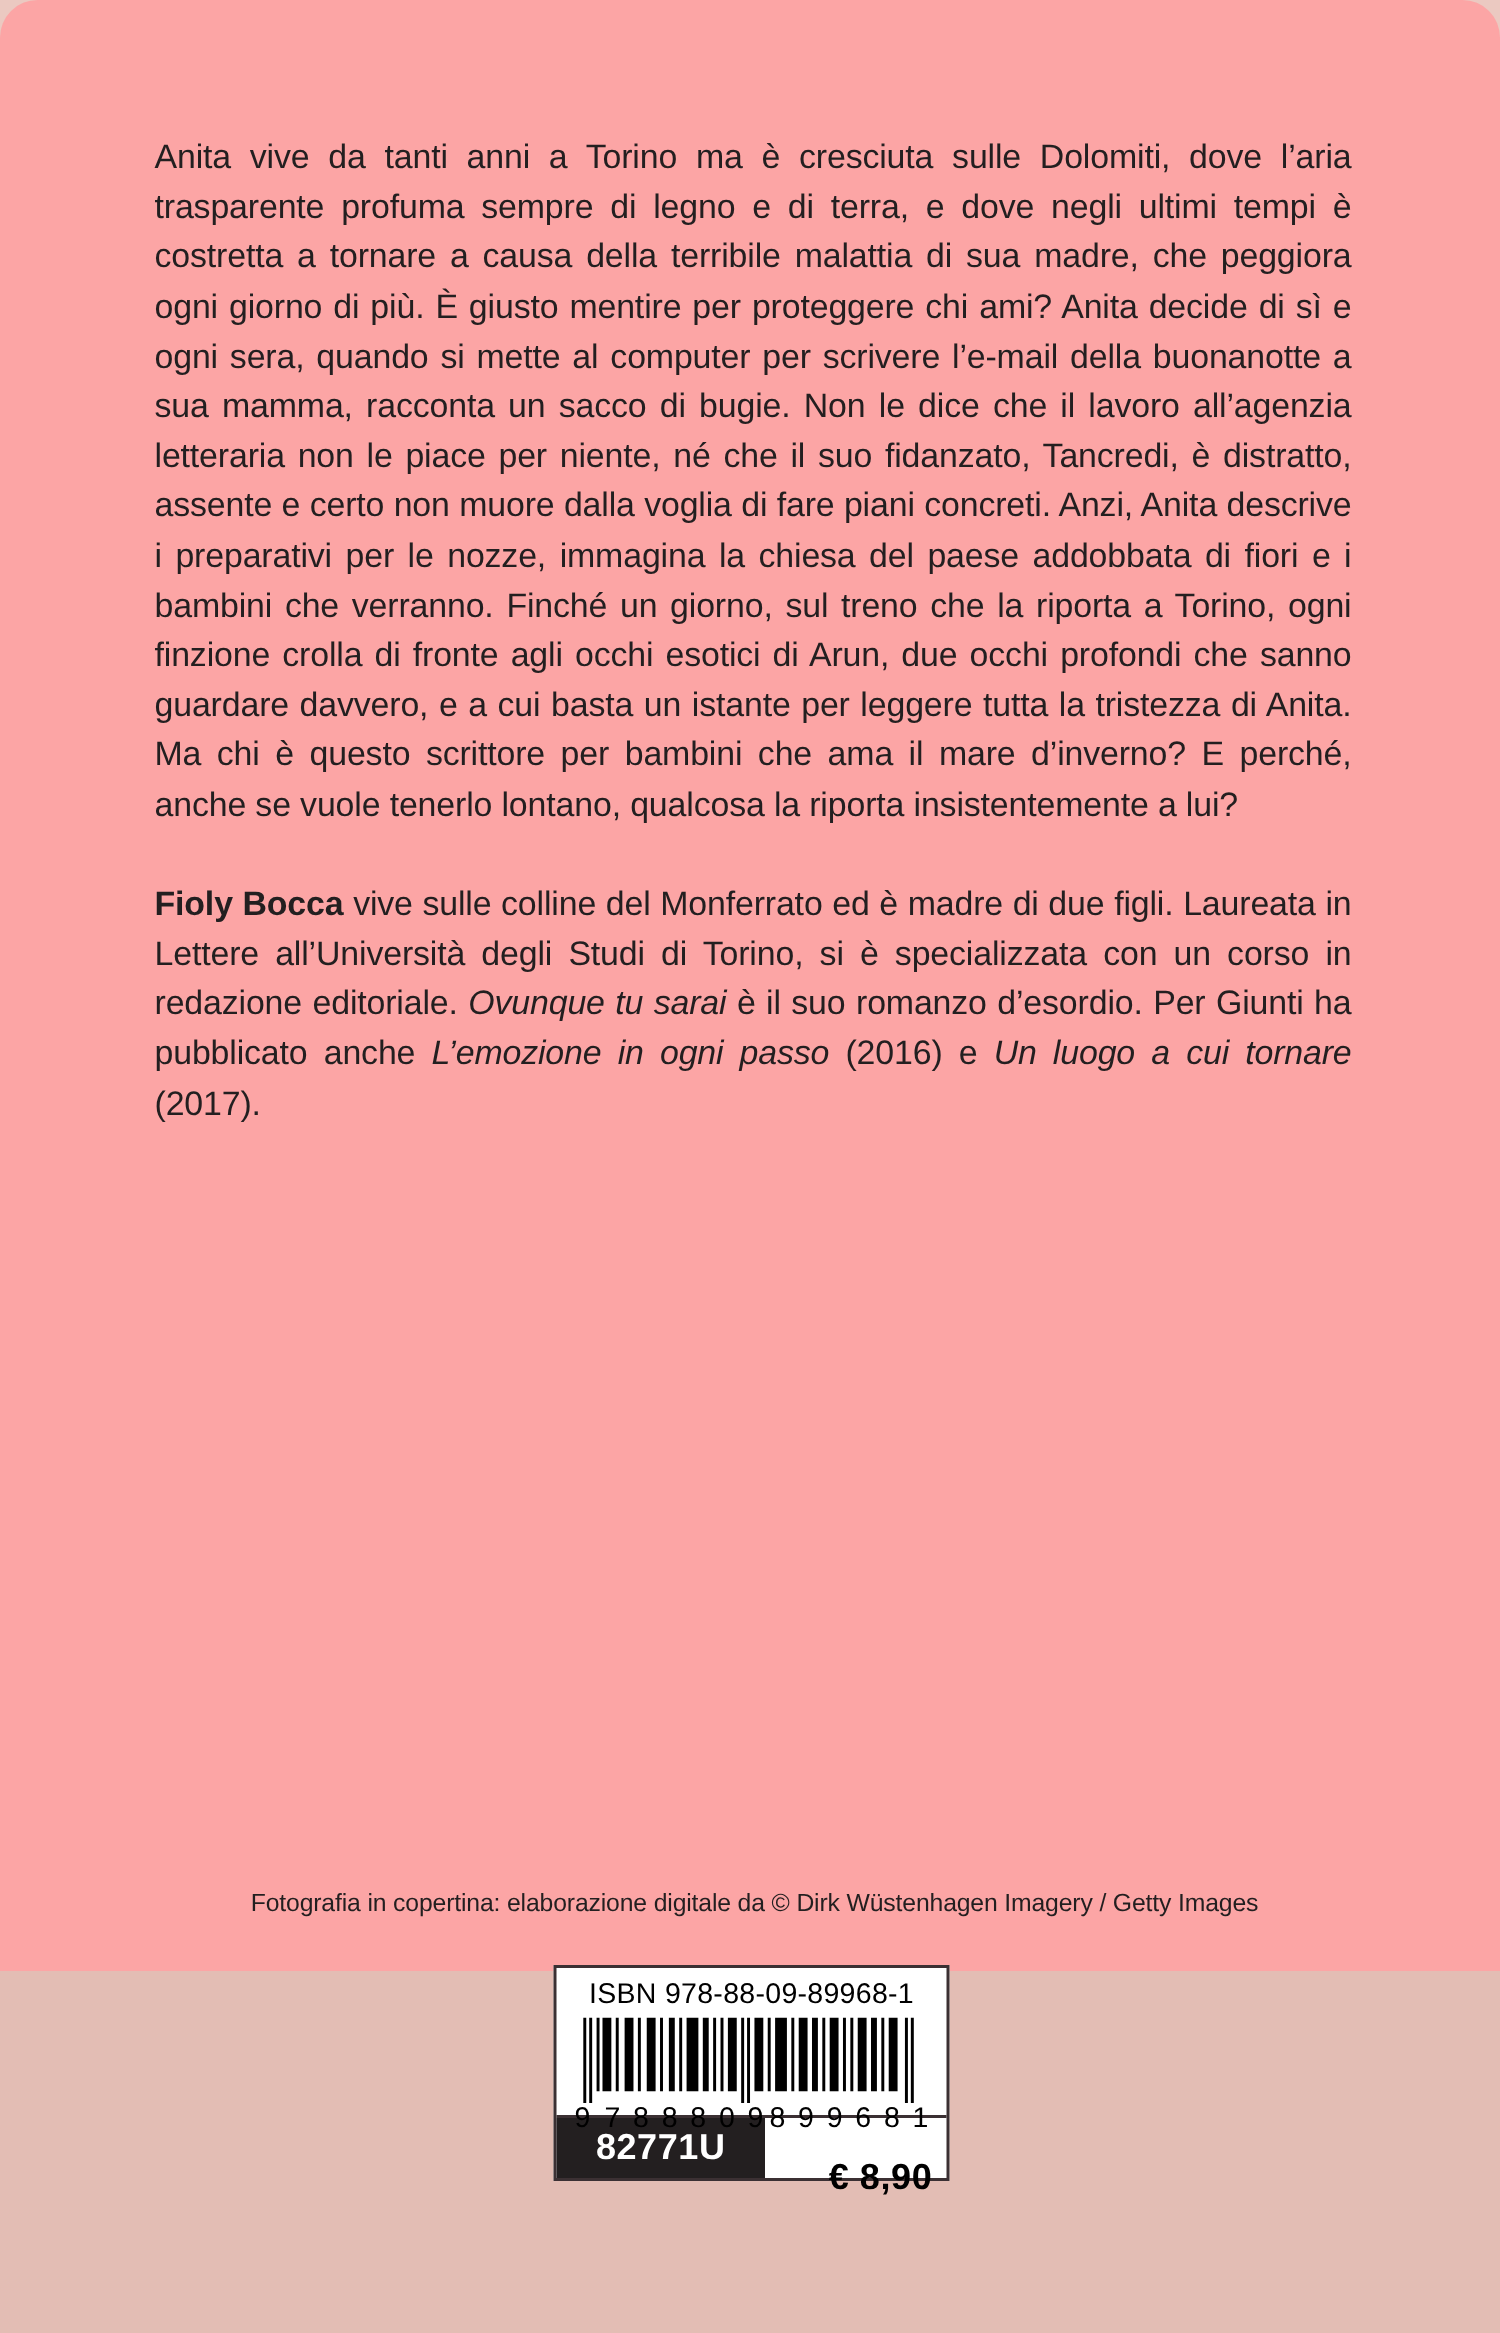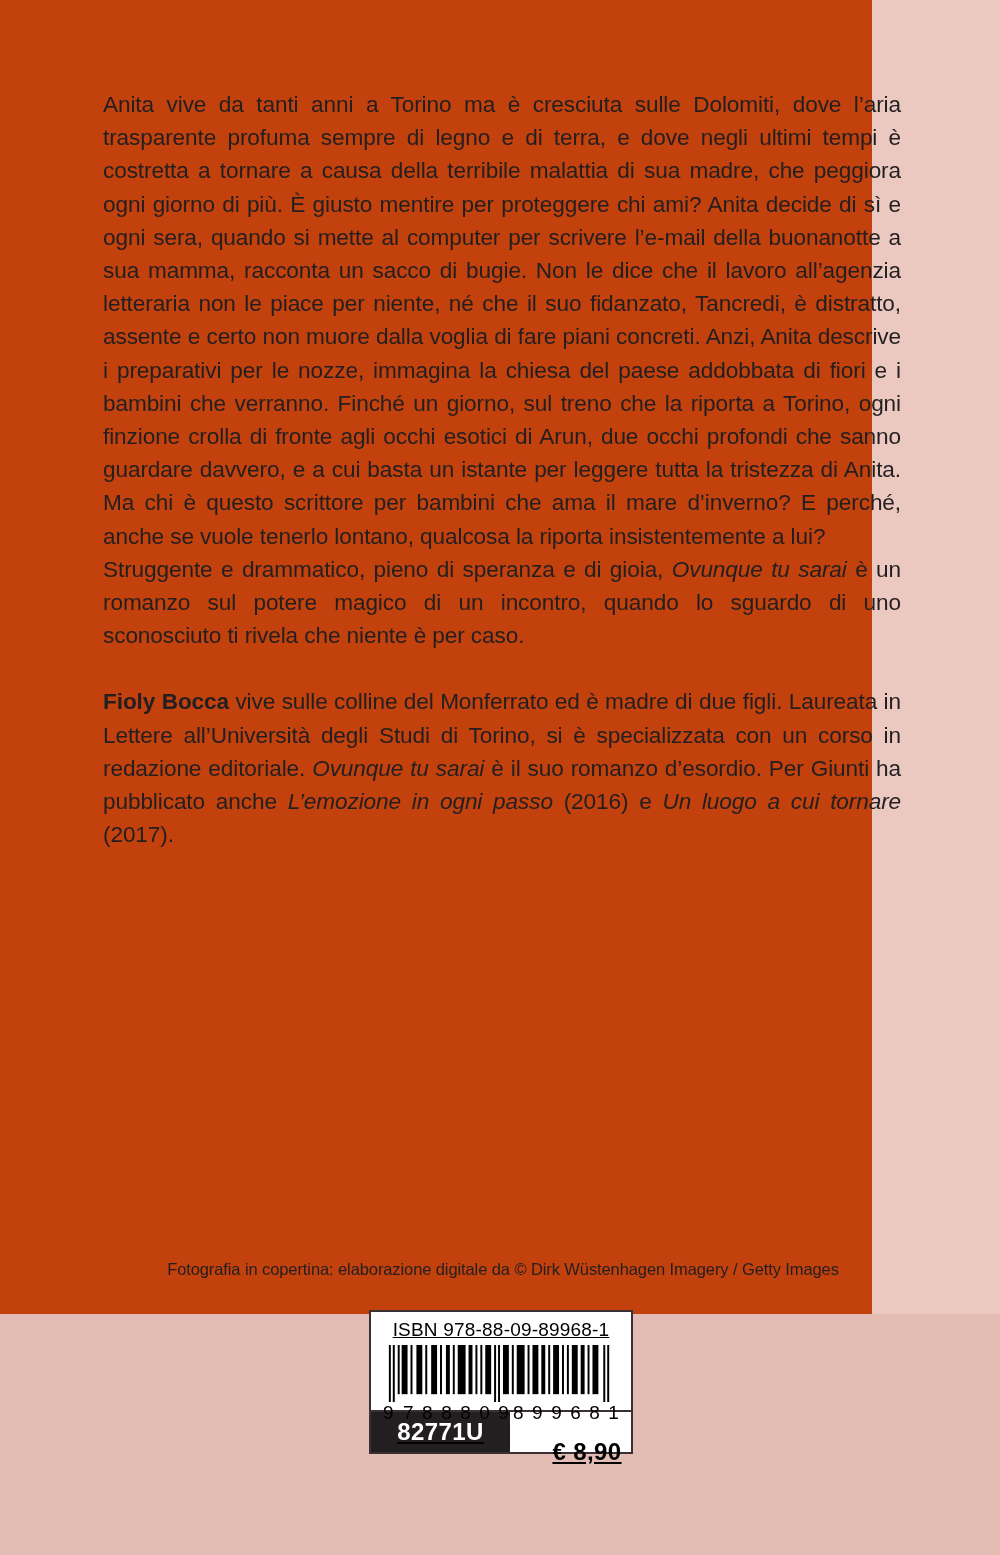--- a/index.html
+++ b/index.html
@@ -9,23 +9,24 @@
   body {
     width: 1000px;
     height: 1555px;
     background: #ebc9c1;
     font-family: "Liberation Sans", sans-serif;
     overflow: hidden;
     position: relative;
   }
   #page {
     position: relative;
-    width: 872px;
+    width: 1000px;
     height: 1555px;
-    background: #c2410c;
+    background: #fca5a5;
+    border-radius: 25px;
   }
   
   .lower-band {
     position: absolute;
     left: 0;
     top: 1314px;
     width: 1000px;
     height: 241px;
     background: #e3bdb4;
   }
@@ -81,21 +82,20 @@
     position: absolute;
     left: 369px;
     top: 1310px;
     width: 264px;
     height: 144px;
     background: #ffffff;
     border: 2px solid #3b3033;
     box-sizing: border-box;
     display: flex;
     flex-direction: column;
-    text-decoration: underline;
   }
   .isbn-line {
     text-align: center;
     font-size: 19px;
     line-height: 19px;
     padding-top: 8px;
     color: #000;
     font-family: "Liberation Sans", sans-serif;
     letter-spacing: 0.2px;
   }
@@ -155,21 +155,20 @@
 <body>
 
 <div id="page">
 
   <div class="lower-band"></div>
 
   <div class="content">
 
     <p class="blurb"><span>Anita vive da tanti anni a Torino ma è cresciuta sulle Dolomiti, dove l’aria trasparente profuma sempre di legno e di terra, e dove negli ultimi tempi è costretta a tornare a causa della terribile malattia di sua madre, che peggiora ogni giorno di più. È giusto mentire per proteggere chi ami? Anita decide di sì e ogni sera, quando si mette al computer per scrivere l’e-mail della buonanotte a sua mamma, racconta un sacco di bugie. Non le dice che il lavoro all’agenzia letteraria non le piace per niente, né che il suo fidanzato, Tancredi, è distratto, assente e certo non muore dalla voglia di fare piani concreti. Anzi, Anita descrive i preparativi per le nozze, immagina la chiesa del paese addobbata di fiori e i bambini che verranno. Finché un giorno, sul treno che la riporta a Torino, ogni finzione crolla di fronte agli occhi esotici di Arun, due occhi profondi che sanno guardare davvero, e a cui basta un istante per leggere tutta la tristezza di Anita. Ma chi è questo scrittore per bambini che ama il mare d’inverno? E perché, anche se vuole tenerlo lontano, qualcosa la riporta insistentemente a lui?</span></p>
 
-    <p class="blurb"><span>Struggente e drammatico, pieno di speranza e di gioia, </span><em>Ovunque tu sarai</em><span> è un romanzo sul potere magico di un incontro, quando lo sguardo di uno sconosciuto ti rivela che niente è per caso.</span></p>
 
     <div class="gap"></div>
 
     <p class="bio"><span class="author-name">Fioly Bocca</span><span> vive sulle colline del Monferrato ed è madre di due figli. Laureata in Lettere all’Università degli Studi di Torino, si è specializzata con un corso in redazione editoriale. </span><em>Ovunque tu sarai</em><span> è il suo romanzo d’esordio. Per Giunti ha pubblicato anche </span><em>L’emozione in ogni passo</em><span> (2016) e </span><em>Un luogo a cui tornare</em><span> (2017).</span></p>
 
   </div>
 
   <div class="photo-credit">Fotografia in copertina: elaborazione digitale da © Dirk Wüstenhagen Imagery / Getty Images</div>
 
   <div class="barcode-box">

